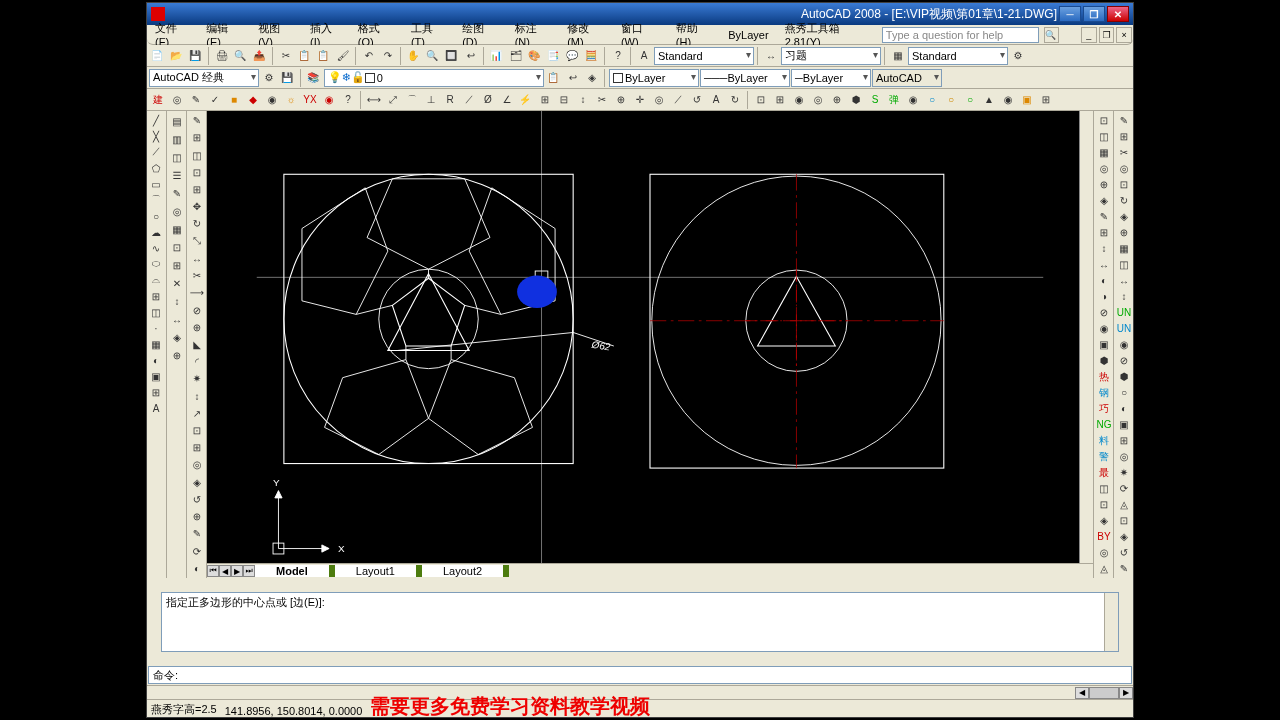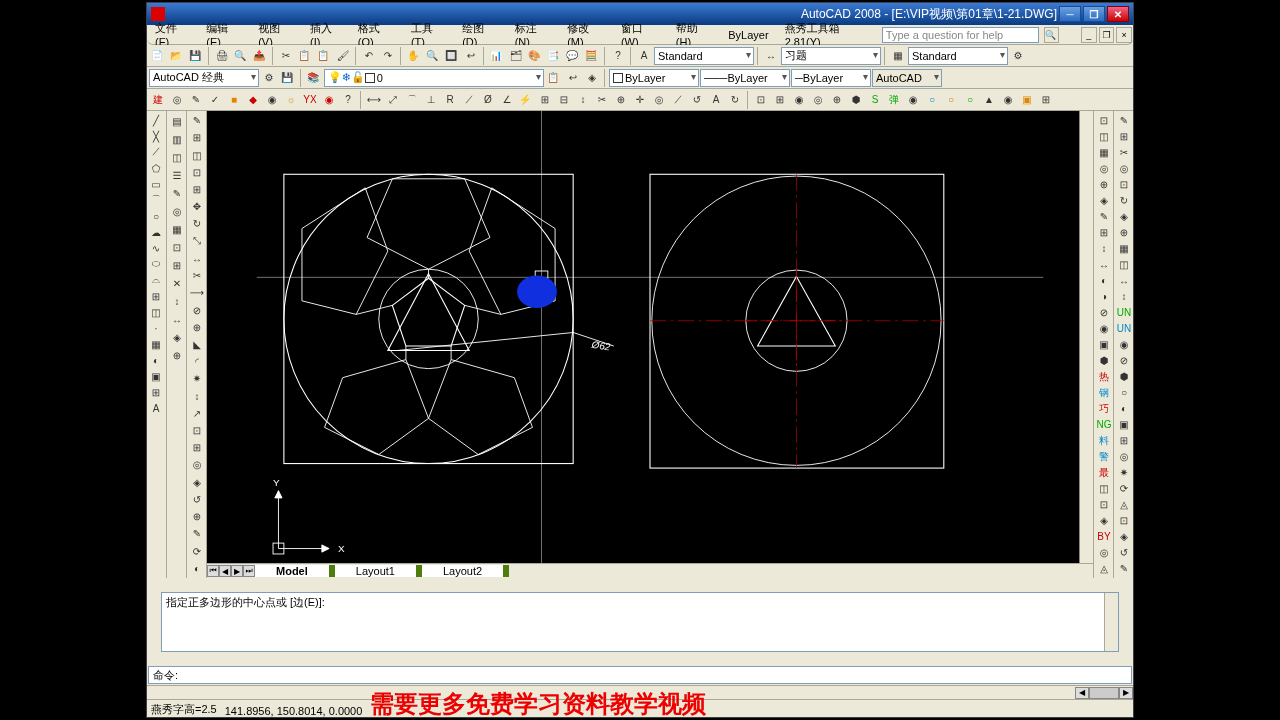--- a/index.html
+++ b/index.html
@@ -30,21 +30,21 @@
 .tabs .nav { display:flex; }
 .tabs .navbtn { width:12px; height:12px; border:1px solid #888; background:#ddd; font-size:8px; display:flex; align-items:center; justify-content:center; }
 .tabs .tab { padding:0 21px; border-right:6px solid #4d7c0f; background:#fff; cursor:pointer; }
 .tabs .tab.active { background:#fff; font-weight:bold; }
 .tabs .scroll { flex:1; background:#ece9d8; position:relative; height:12px; }
 .cmdarea { height:60px; background:#fff; border:1px solid #7f9db9; margin:14px; font-family:SimSun,monospace; font-size:12px; padding:2px 4px; overflow:hidden; position:relative; color:#000000; }
 .cmdarea .scrollbar { position:absolute; right:0; top:0; width:14px; height:100%; background:#ece9d8; border-left:1px solid #aca899; }
 .cmdline { height:18px; background:#fff; border:1px solid #7f9db9; margin:0 1px 1px; font-family:SimSun,monospace; padding:1px 4px; display:flex; align-items:center; font-size:12px; }
 .hscroll { height:14px; background:#ece9d8; border-top:1px solid #aca899; display:flex; align-items:center; }
 .statusbar { height:18px; background:#ece9d8; border-top:1px solid #aca899; display:flex; align-items:flex-end; padding:0 4px; font-size:11px; gap:8px; }
-.redtext { position:absolute; bottom:0; left:370px; font-size:24px; font-weight:bold; color:#e00; font-family:SimSun; }
+.redtext { position:absolute; bottom:0; left:370px; font-size:20px; font-weight:bold; color:#e00; font-family:SimSun; }
 .layer-sq { width:10px; height:10px; border:1px solid #333; display:inline-block; margin-right:2px; }
 </style>
 </head>
 <body>
 
 <div class="app">
 
   <div class="titlebar">
     <div class="icon"></div>
     <div class="title">AutoCAD 2008 - [E:\VIP视频\第01章\1-21.DWG]</div>

